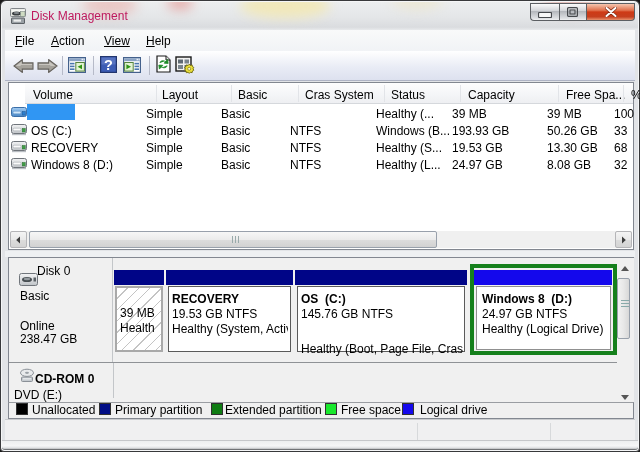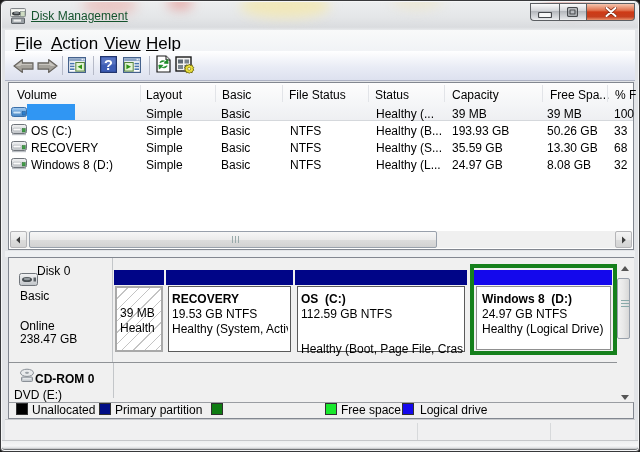--- a/index.html
+++ b/index.html
@@ -7,44 +7,44 @@
   font-family:"Liberation Sans", sans-serif; font-size:12px; color:#000; }
 .abs { position:absolute; }
 #win { position:absolute; inset:0; border-radius:6px 6px 4px 4px;
   background:#e2e4e7; border:1px solid #38393b;
   box-shadow: inset 0 0 0 1px rgba(255,255,255,0.65); }
 
 .blob { position:absolute; border-radius:50%; filter:blur(6px); }
 #titlebar { position:absolute; left:1px; right:1px; top:1px; height:28px;
   border-radius:5px 5px 0 0; overflow:hidden;
   background:linear-gradient(#eceeef, #e4e6e8 55%, #dadcdf 90%, #e8eaec); }
-#title-text { position:absolute; left:30px; top:8px; font-size:12px; color:#14532d;text-decoration:underline; }
+#title-text { position:absolute; left:30px; top:8px; font-size:12px; color:#be185d; }
 
 #winbtns { position:absolute; top:2px; left:529px; width:105px; height:18px; }
 .wbtn { position:absolute; top:0; height:18px; border:1px solid #5c5f63; }
 #btn-min { left:0; width:29px; border-radius:0 0 0 4px; border-right:none;
   background:linear-gradient(#fbfbfb, #d3d5d9 42%, #b4b7bc 46%, #dfe1e4 90%, #f0f1f2); }
 #btn-max { left:29px; width:28px;
   background:linear-gradient(#fbfbfb, #d3d5d9 42%, #b4b7bc 46%, #dfe1e4 90%, #f0f1f2); }
 #btn-close { left:57px; width:48px; border-radius:0 0 4px 0; border-left:none;
   background:linear-gradient(#f5c6b0, #e0704c 40%, #ce3a16 50%, #c63f1e 80%, #e8936f); }
 
 #menubar { position:absolute; left:4px; right:4px; top:29px; height:21px;
   background:linear-gradient(#f9fafa, #f1f3f6); }
-.menu-item { position:absolute; top:4px; font-size:17px; }
+.menu-item { position:absolute; top:4px; font-size:12px; }
 u { text-decoration:underline; }
 
 #toolbar { position:absolute; left:4px; right:4px; top:50px; height:30px;
   background:linear-gradient(#ffffff, #e9ecf5 55%, #dde1ef);
   border-bottom:1px solid #aeb3c4; }
 .tsep { position:absolute; top:5px; width:1px; height:19px; background:#b6bac8; }
 
 #listpane { position:absolute; left:7px; width:626px; top:81px; height:168px;
   background:#fff; border:1px solid #828790; }
-#lheader { position:absolute; left:0; right:0; top:0; height:38px;
+#lheader { position:absolute; left:16px; right:0; top:0; height:21px;
   background:linear-gradient(#fdfdfd, #f4f5f7 60%, #eeeff2);
   border-bottom:1px solid #d5d8dc; }
 .hcell { position:absolute; top:5px; font-size:12px; color:#000; white-space:nowrap; }
 .hsep { position:absolute; top:2px; width:1px; height:17px; background:#e2e4e8; }
 .row { position:absolute; left:0; right:0; height:17px; }
 .cell { position:absolute; top:2px; white-space:nowrap; }
 #hscroll { position:absolute; left:1px; right:1px; bottom:1px; height:17px; background:#f0f0f0; }
 .sbtn { position:absolute; top:0; width:17px; height:17px;
   background:linear-gradient(#f4f4f4,#e9e9e9 50%,#dcdcdc 51%,#d4d4d4); border:1px solid #b5b5b8; border-radius:2px; }
 #hthumb { position:absolute; left:19px; top:0; width:408px; height:17px;
@@ -190,21 +190,21 @@
         <stop offset="0" stop-color="#a8cdf0"></stop>
             <stop offset="0.55" stop-color="#6aa5dd"></stop>
             <stop offset="1" stop-color="#4c86c4"></stop>
       </linearGradient>
     </defs>
       </svg>
     <div id="lheader">
       <div class="hcell" style="left:8px;">Volume</div>
       <div class="hcell" style="left:137px;">Layout</div>
       <div class="hcell" style="left:213px;">Basic</div>
-      <div class="hcell" style="left:280px;">File Status</div>
+      <div class="hcell" style="left:280px;">Cras System</div>
       <div class="hcell" style="left:366px;">Status</div>
       <div class="hcell" style="left:443px;">Capacity</div>
       <div class="hcell" style="left:541px;">Free Spa...</div>
       <div class="hcell" style="left:606px;">% F</div>
       <div class="hsep" style="left:131px;"></div>
       <div class="hsep" style="left:206px;"></div>
       <div class="hsep" style="left:273px;"></div>
       <div class="hsep" style="left:359px;"></div>
       <div class="hsep" style="left:435px;"></div>
       <div class="hsep" style="left:533px;"></div>
@@ -229,38 +229,38 @@
       <svg class="abs" style="left:2px; top:1px;" width="17" height="13" viewBox="0 0 17 13">
         <rect x="0.5" y="1.5" width="15" height="9" rx="2" fill="url(#gdrv)" stroke="#70757b"></rect>
         <rect x="2" y="5.2" width="8" height="2.6" rx="1.3" fill="#fafafa" stroke="#9aa0a6" stroke-width="0.5"></rect>
         <rect x="11.2" y="5.5" width="3" height="3.5" fill="#3f9e46" stroke="#2c6e31" stroke-width="0.5"></rect>
         <rect x="1" y="11" width="14" height="1.2" fill="#b9bdc2"></rect>
       </svg>
       <div class="cell" style="left:22px;">OS (C:)</div>
       <div class="cell" style="left:137px;">Simple</div>
         <div class="cell" style="left:212px;">Basic</div>
       <div class="cell" style="left:281px;">NTFS</div>
-      <div class="cell" style="left:367px;">Healthy (B...</div>
+      <div class="cell" style="left:367px;">Windows (B...</div>
       <div class="cell" style="left:443px;">193.93 GB</div>
         <div class="cell" style="left:538px;">50.26 GB</div>
       <div class="cell" style="left:605px;">33</div>
     </div>
     <div class="row" style="top:56px;">
       <svg class="abs" style="left:2px; top:1px;" width="17" height="13" viewBox="0 0 17 13">
         <rect x="0.5" y="1.5" width="15" height="9" rx="2" fill="url(#gdrv)" stroke="#70757b"></rect>
         <rect x="2" y="5.2" width="8" height="2.6" rx="1.3" fill="#fafafa" stroke="#9aa0a6" stroke-width="0.5"></rect>
         <rect x="11.2" y="5.5" width="3" height="3.5" fill="#3f9e46" stroke="#2c6e31" stroke-width="0.5"></rect>
         <rect x="1" y="11" width="14" height="1.2" fill="#b9bdc2"></rect>
       </svg>
       <div class="cell" style="left:22px;">RECOVERY</div>
       <div class="cell" style="left:137px;">Simple</div>
         <div class="cell" style="left:212px;">Basic</div>
       <div class="cell" style="left:281px;">NTFS</div>
       <div class="cell" style="left:367px;">Healthy (S...</div>
-      <div class="cell" style="left:443px;">35.59 GB</div>
+      <div class="cell" style="left:443px;">19.53 GB</div>
         <div class="cell" style="left:538px;">13.30 GB</div>
       <div class="cell" style="left:605px;">68</div>
     </div>
     <div class="row" style="top:73px;">
       <svg class="abs" style="left:2px; top:1px;" width="17" height="13" viewBox="0 0 17 13">
         <rect x="0.5" y="1.5" width="15" height="9" rx="2" fill="url(#gdrv)" stroke="#70757b"></rect>
         <rect x="2" y="5.2" width="8" height="2.6" rx="1.3" fill="#fafafa" stroke="#9aa0a6" stroke-width="0.5"></rect>
         <rect x="11.2" y="5.5" width="3" height="3.5" fill="#3f9e46" stroke="#2c6e31" stroke-width="0.5"></rect>
         <rect x="1" y="11" width="14" height="1.2" fill="#b9bdc2"></rect>
       </svg>
@@ -315,21 +315,21 @@
 
     <div class="abs navybar" style="left:157px; top:12px; width:127px; height:15px;"></div>
     <div class="pbody" style="left:159px; top:28px; width:123px; height:66px;"></div>
     <div class="ptxt" style="left:163px; top:34px;"><b class="pt">RECOVERY</b></div>
     <div class="ptxt" style="left:163px; top:49px;">19.53 GB NTFS</div>
     <div class="ptxt" style="left:163px; top:64px; width:116px;">Healthy (System, Activ</div>
 
     <div class="abs navybar" style="left:286px; top:12px; width:172px; height:15px;"></div>
     <div class="pbody" style="left:288px; top:28px; width:168px; height:66px;"></div>
     <div class="ptxt" style="left:292px; top:34px;"><b class="pt">OS&nbsp; (C:)</b></div>
-    <div class="ptxt" style="left:292px; top:49px;">112.59 GB NTFS</div>
+    <div class="ptxt" style="left:292px; top:49px;">145.76 GB NTFS</div>
     <div class="ptxt" style="left:292px; top:64px; width:162px;margin-top:20px;">Healthy (Boot, Page File, Cras</div>
 
     <div class="abs" style="left:461px; top:6px; width:147px; height:91px; border:4px solid #15801c; background:#f0f0f0;"></div>
     <div class="abs" style="left:465px; top:12px; width:138px; height:15px; background:#1408ec;"></div>
     <div class="pbody" style="left:467px; top:28px; width:135px; height:64px; border-color:#909090;"></div>
     <div class="ptxt" style="left:473px; top:34px;"><b class="pt">Windows 8&nbsp; (D:)</b></div>
     <div class="ptxt" style="left:473px; top:49px;">24.97 GB NTFS</div>
     <div class="ptxt" style="left:473px; top:64px; width:130px;">Healthy (Logical Drive)</div>
 
     <svg class="abs" style="left:10px; top:110px;" width="16" height="15" viewBox="0 0 16 15">
@@ -354,20 +354,21 @@
         <path d="M0 0 L4 5 L8 0" fill="#555"></path>
       </svg>
   </div>
 
   <div id="legend">
     <div class="lsq" style="left:7px; background:#000;"></div>
     <div class="ltxt" style="left:23px;">Unallocated</div>
     <div class="lsq" style="left:90px; background:#000d85;"></div>
     <div class="ltxt" style="left:106px;">Primary partition</div>
     <div class="lsq" style="left:202px; background:#0f7c13;"></div>
+    <div class="ltxt" style="left:216px;">Extended partition</div>
     <div class="lsq" style="left:316px; background:#19e82d;"></div>
     <div class="ltxt" style="left:332px;">Free space</div>
     <div class="lsq" style="left:393px; background:#1408ec;"></div>
     <div class="ltxt" style="left:411px;">Logical drive</div>
   </div>
 
   <div id="statusbar">
     <div class="div1"></div>
       <div class="div2"></div>
   </div>

